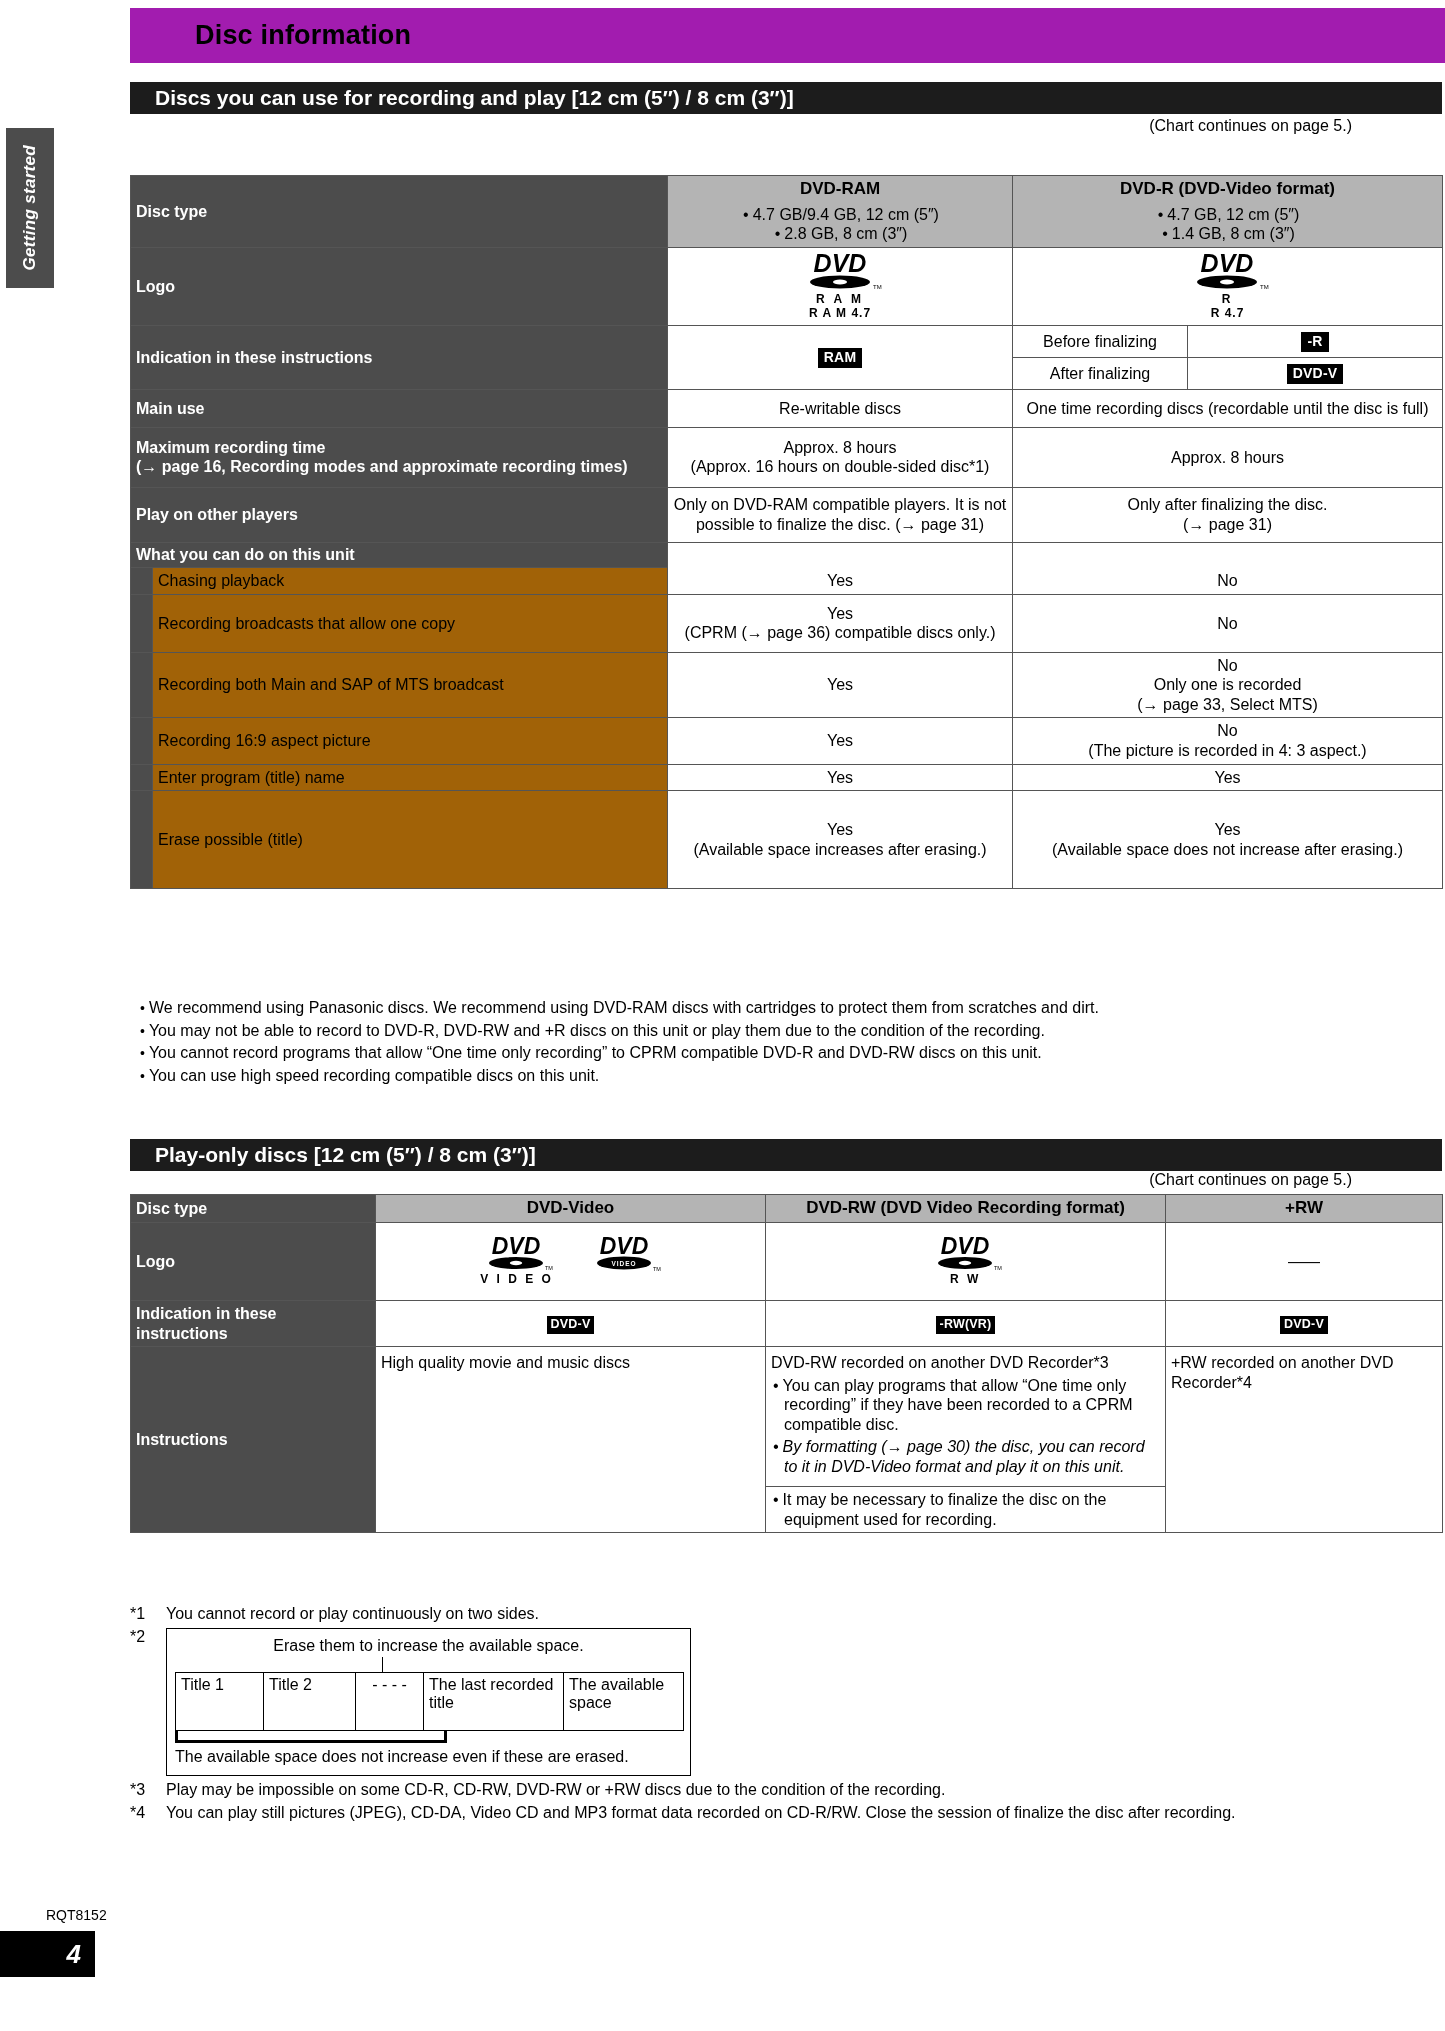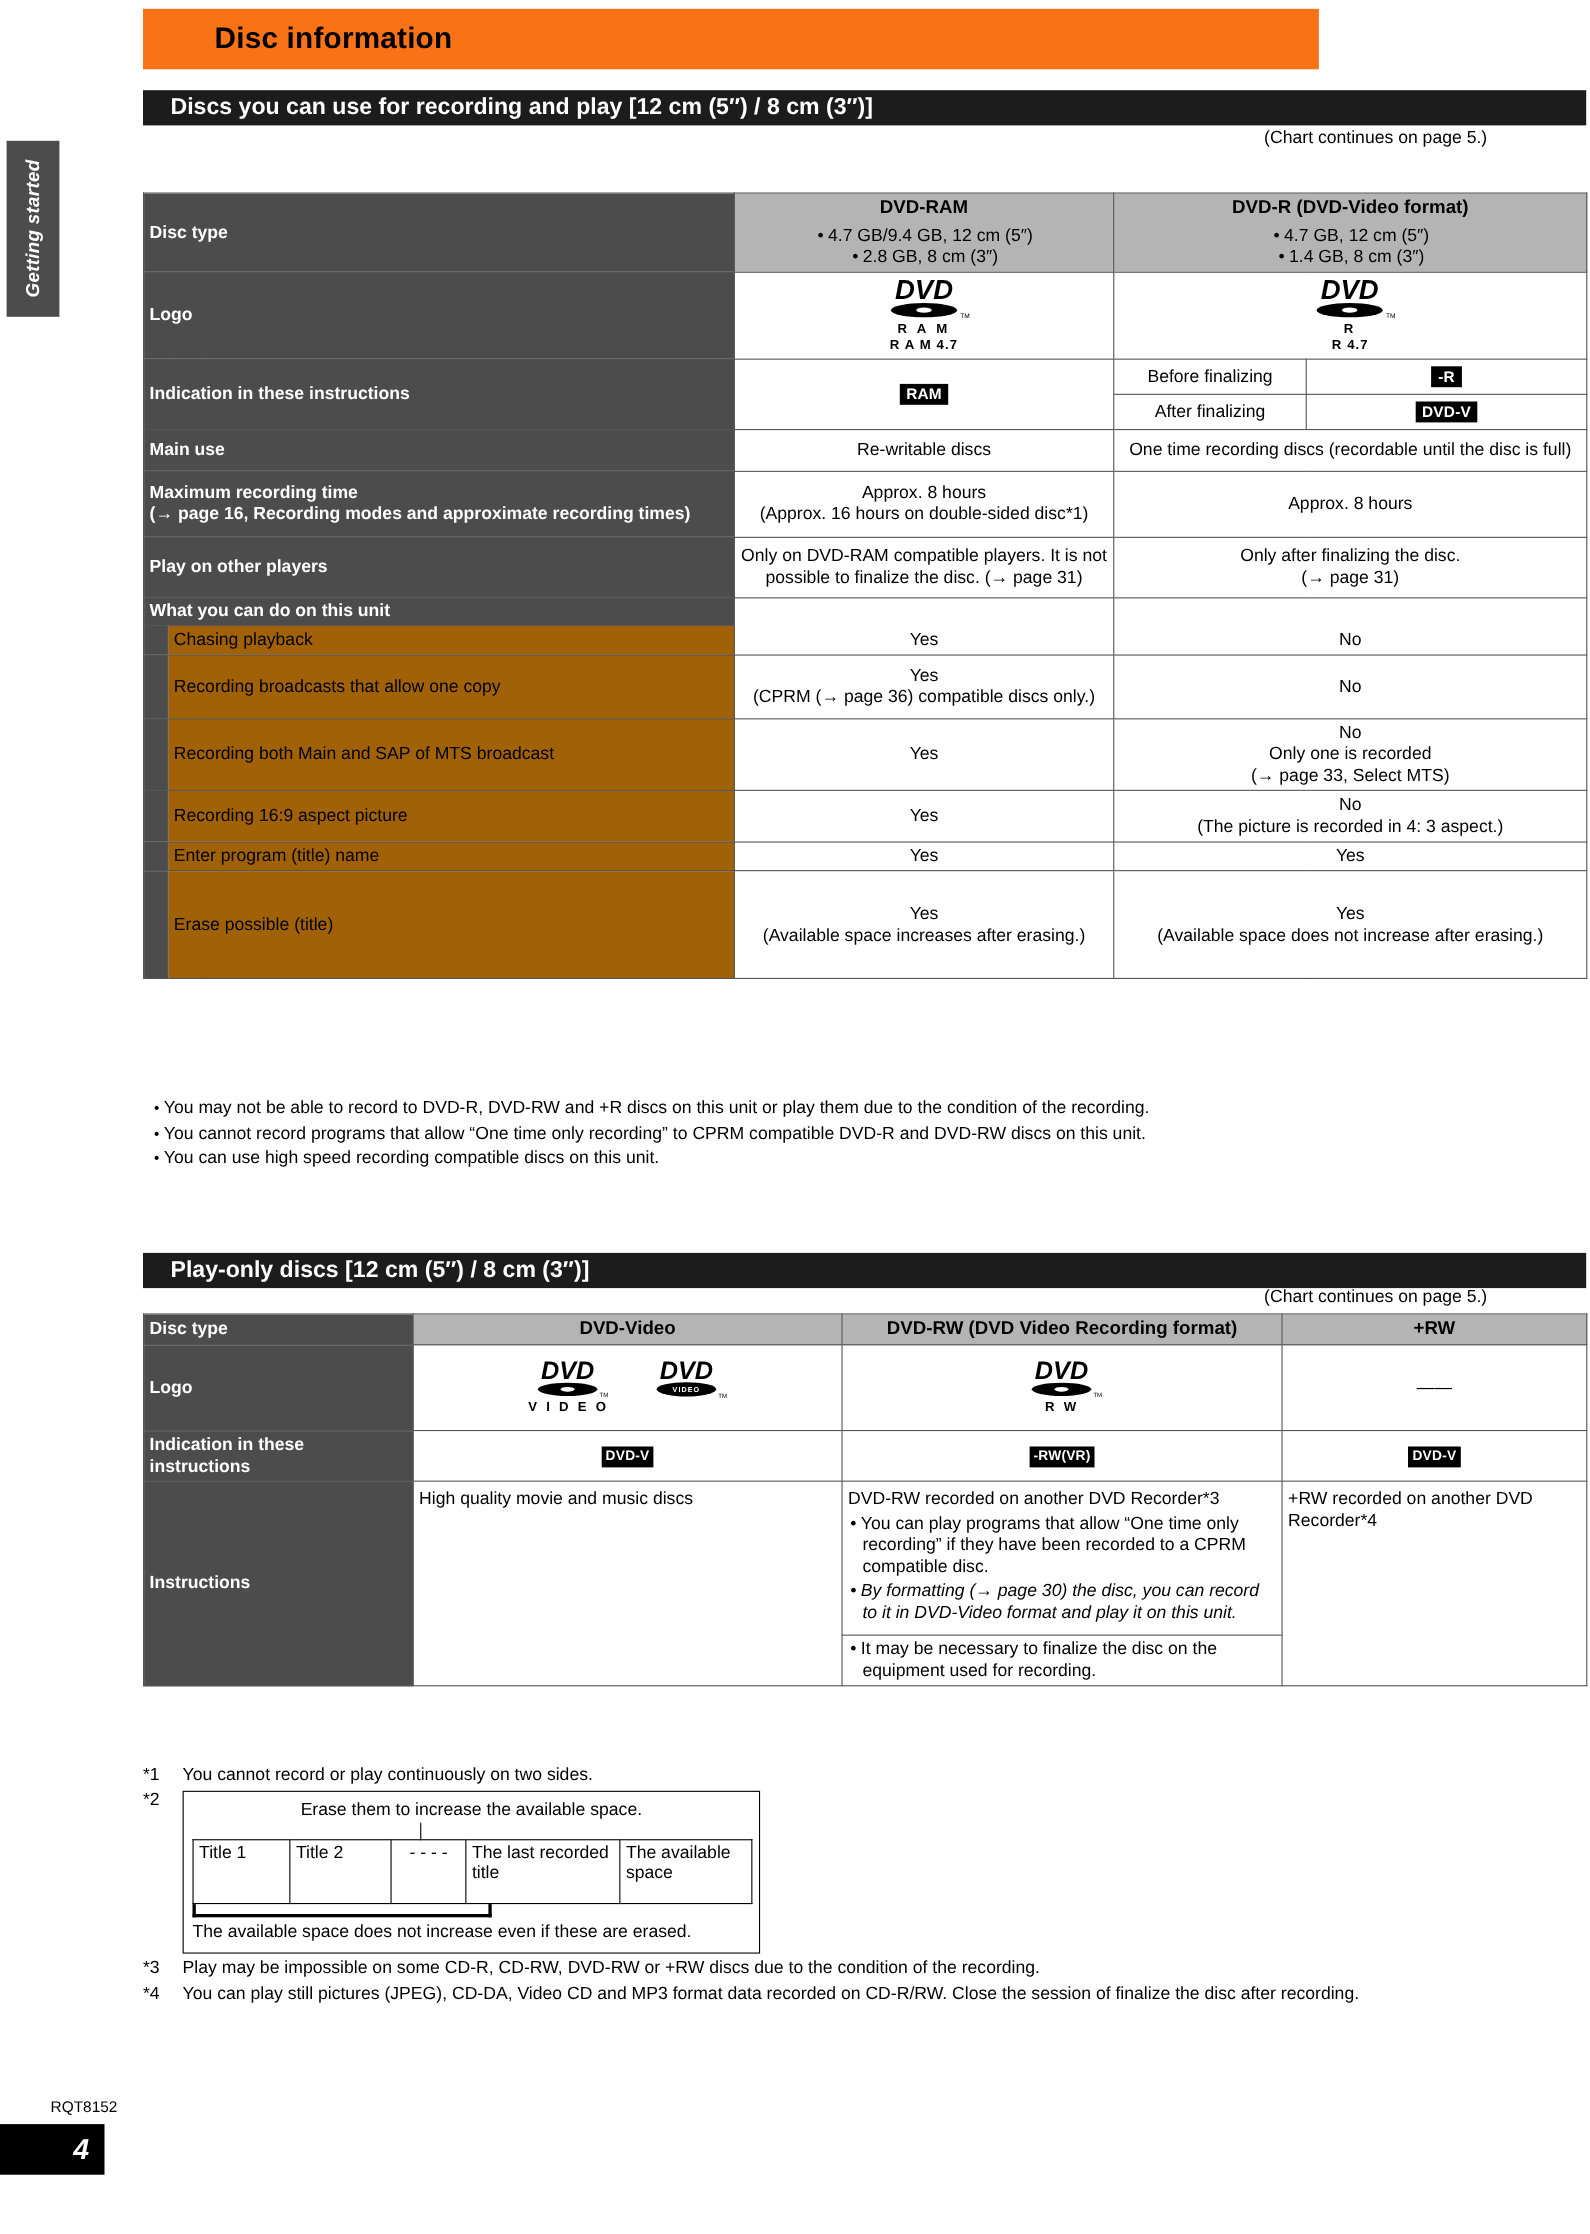--- a/index.html
+++ b/index.html
@@ -9,22 +9,22 @@
     height: 2031px;
     background: #ffffff;
     font-family: "Liberation Sans", sans-serif;
     color: #000;
     position: relative;
     overflow: hidden;
   }
 
   
   .page-header {
-    position:absolute; left:130px; top:8px; width:1069px; height:55px;
-    background:#f97316; display:flex; align-items:center;
+    position:absolute; left:130px; top:8px; width:1315px; height:55px;
+    background:#a21caf; display:flex; align-items:center;
   }
   .page-header .title {
     font-size:27px; font-weight:bold; margin-left:65px; letter-spacing:.2px;
   }
 
   
   .side-tab {
     position:absolute; left:6px; top:128px; width:48px; height:160px;
     background:#4c4c4c; color:#fff;
     display:flex; align-items:center; justify-content:center;
@@ -298,20 +298,21 @@
     <td class="hdr-grey" colspan="2" style="height:98px;">Erase possible (title)</td>
     <td class="ctr" style="white-space:pre-line;">Yes
 (Available space increases after erasing.)</td>
     <td class="ctr" colspan="2" style="white-space:pre-line;">Yes
 (Available space does not increase after erasing.)</td>
   </tr>
 </tbody>
   </table>
 
 <div class="notelist" style="left:138px; top:997px; width:1300px;">
+  <span class="n">We recommend using Panasonic discs. We recommend using DVD-RAM discs with cartridges to protect them from scratches and dirt.</span>
   <span class="n">You may not be able to record to DVD-R, DVD-RW and +R discs on this unit or play them due to the condition of the recording.</span>
   <span class="n">You cannot record programs that allow “One time only recording” to CPRM compatible DVD-R and DVD-RW discs on this unit.</span>
   <span class="n">You can use high speed recording compatible discs on this unit.</span>
 </div>
 
 <div class="section-bar" id="sec2">
   <div class="lbl">Play-only discs [12 cm (5″) / 8 cm (3″)]</div>
 </div>
 <div class="continues" id="cont2">(Chart continues on page 5.)</div>
 

